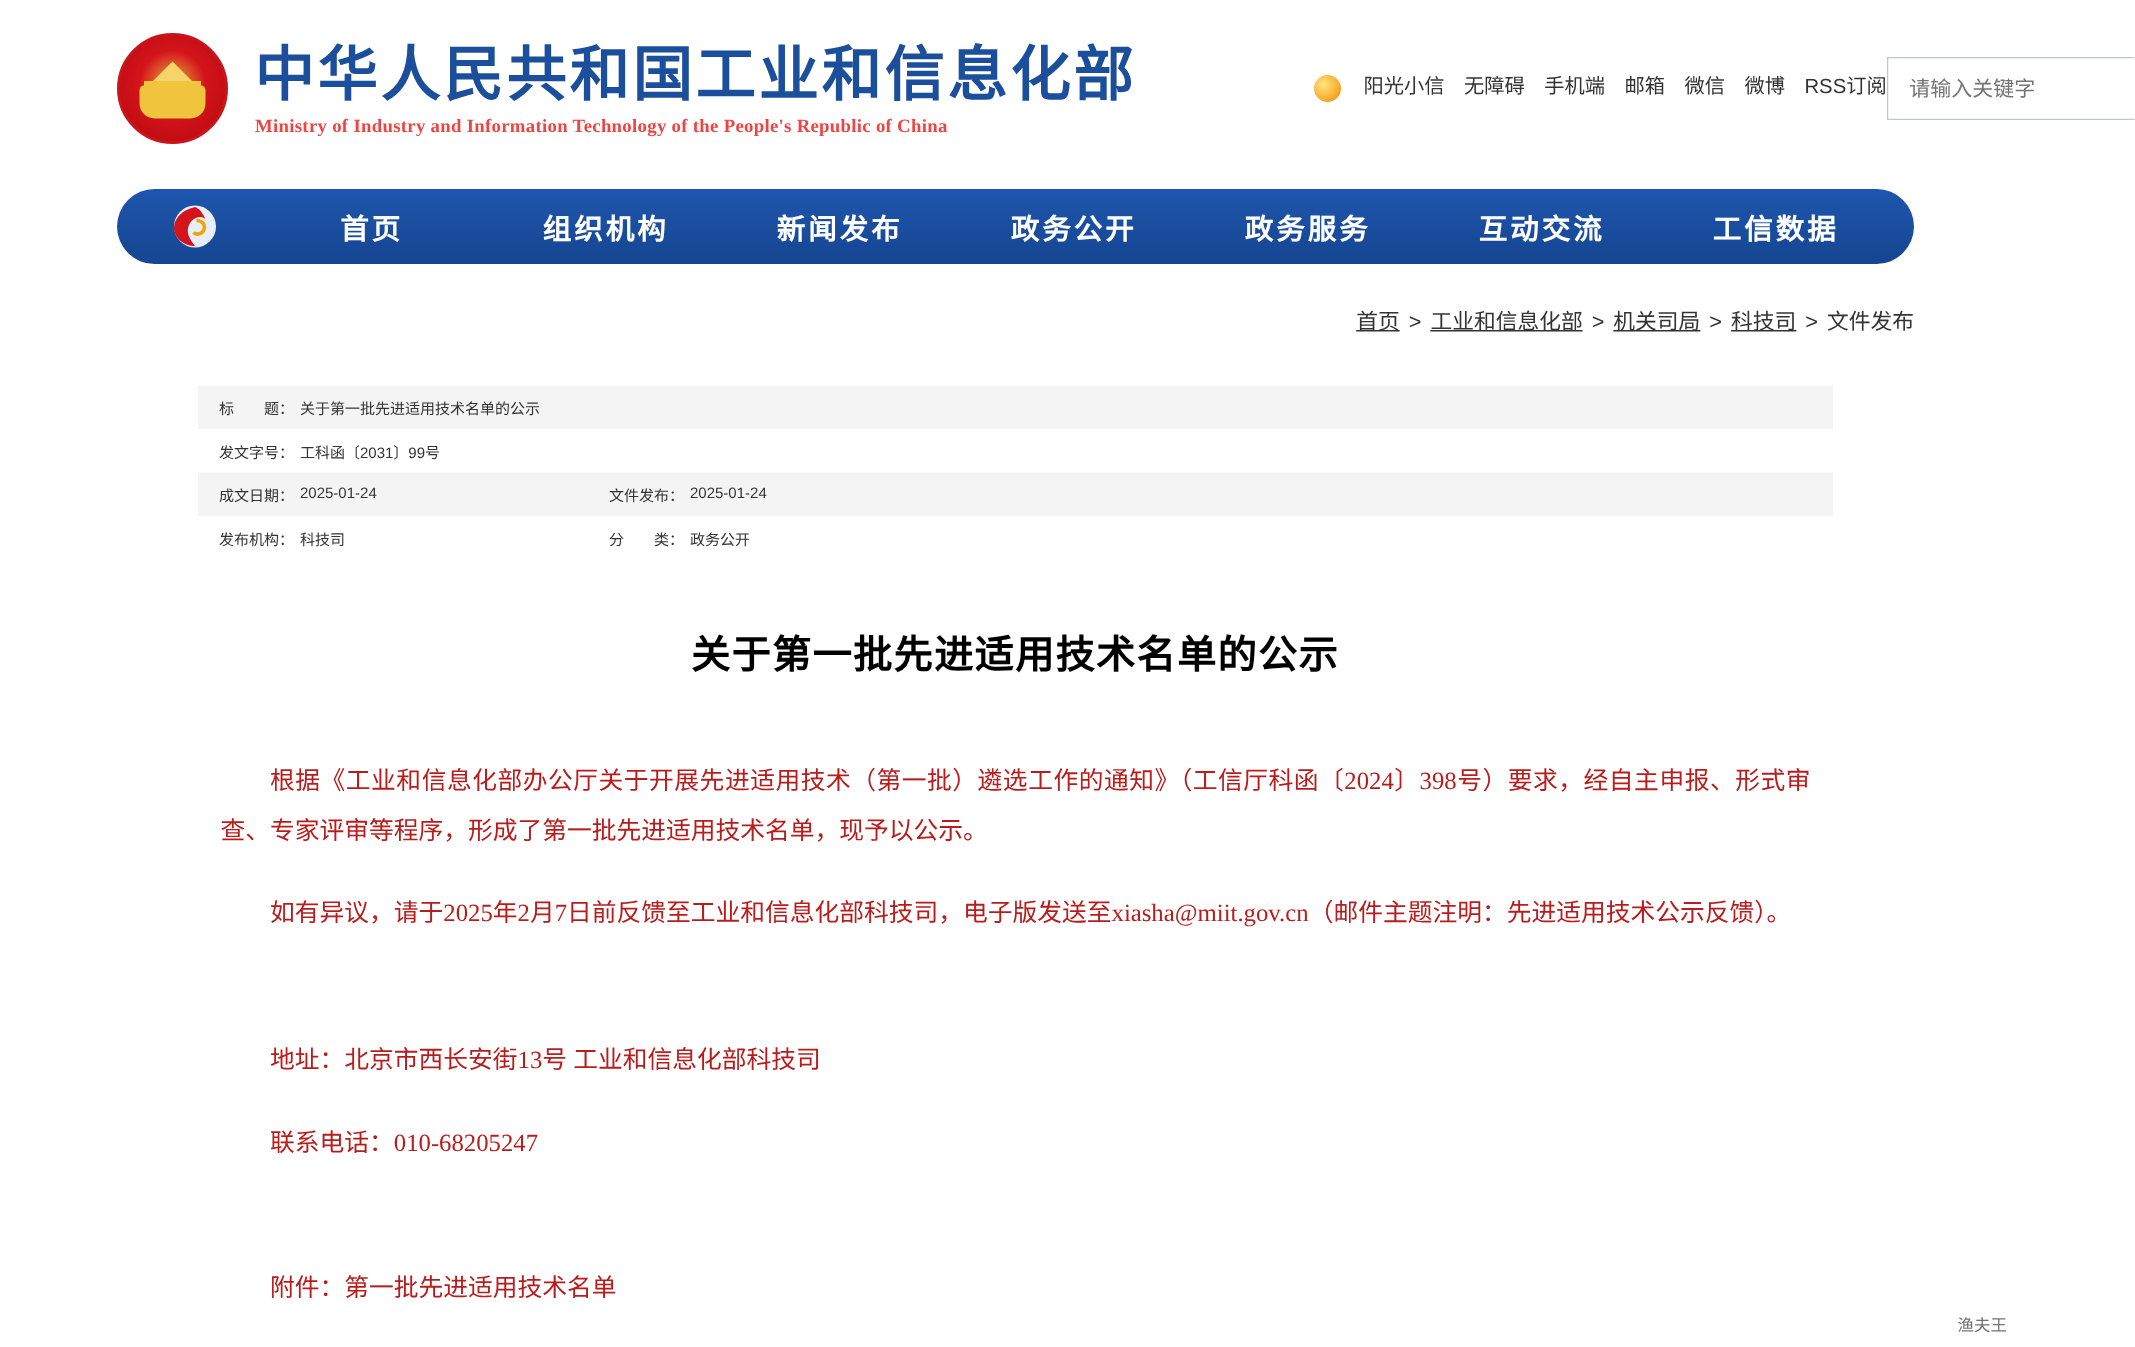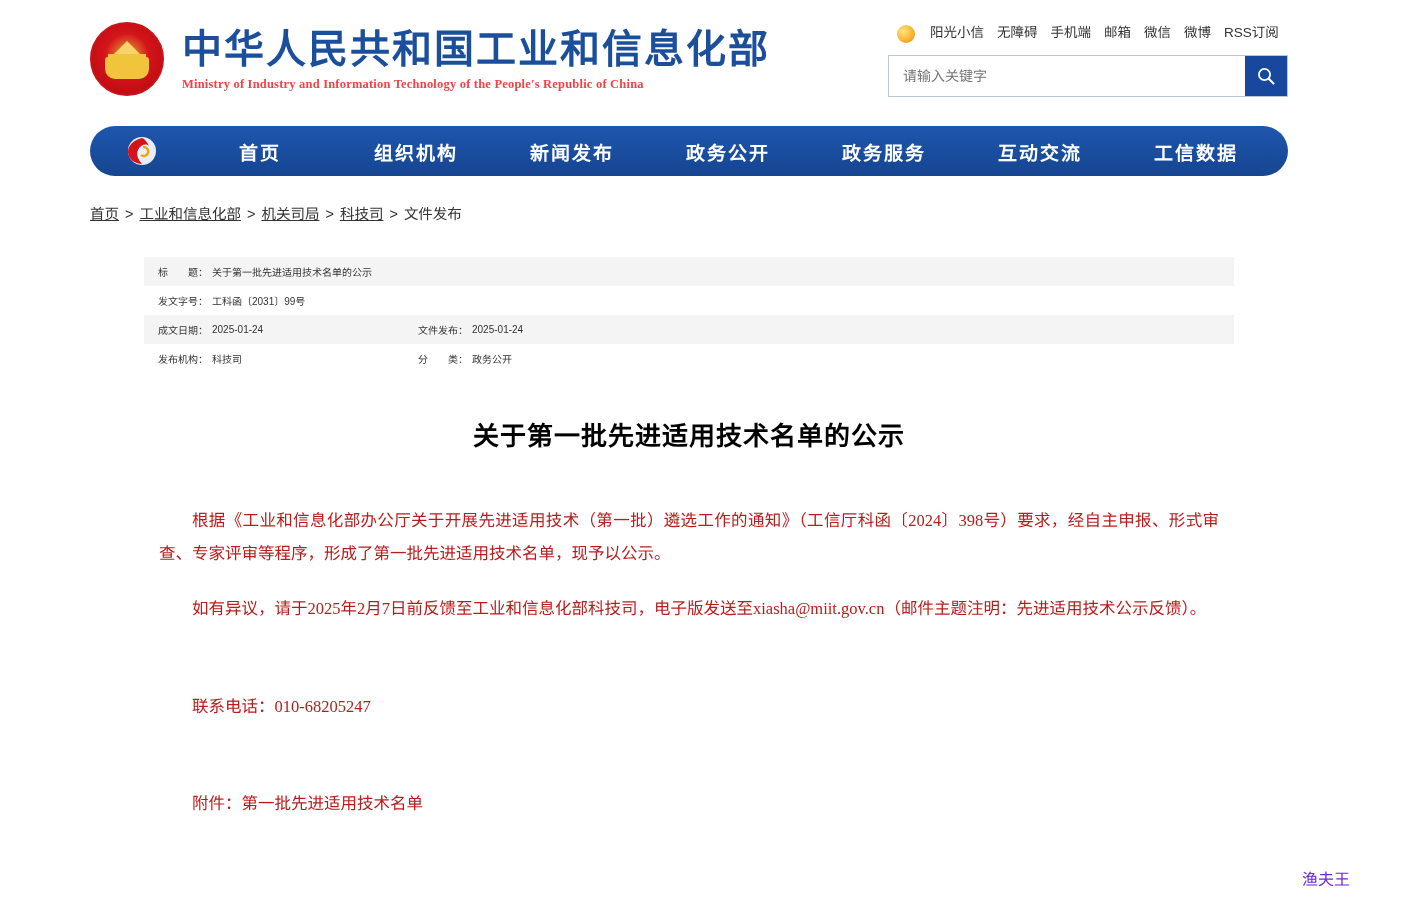--- a/index.html
+++ b/index.html
@@ -4,21 +4,21 @@
 <style>
   * { box-sizing: border-box; }
   html, body {
     margin: 0; padding: 0;
     width: 1423px; height: 898px;
     background: #ffffff;
     font-family: "Liberation Sans", "DejaVu Sans", sans-serif;
     color: #222;
     overflow: hidden;
   }
-  .page { position: relative; width: 1354px; height: 898px; background: #fff; margin-left: 12px; }
+  .page { position: relative; width: 1354px; height: 898px; background: #fff; }
 
   
   .header {
     position: relative;
     height: 118px;
     padding: 0 78px;
     display: flex;
     align-items: center;
     justify-content: space-between;
   }
@@ -51,21 +51,21 @@
     font-family: "Liberation Serif", "DejaVu Serif", serif;
     font-size: 40px; font-weight: 700; color: #1b4f9c; letter-spacing: 2px;
     line-height: 1.15;
   }
   .brand-en {
     font-size: 12.5px; color: #ef4444; letter-spacing: 0.2px; margin-top: 4px;
     font-family: "Liberation Serif", "DejaVu Serif", serif;
     font-weight: 600;
   }
 
-  .header-right { width: 400px; display: flex; flex-direction: column; align-items: center; }
+  .header-right { width: 400px; display: flex; align-items: flex-end; }
   .toplinks {
     display: flex; align-items: center; gap: 13px;
     font-size: 13.5px; color: #333; margin-bottom: 14px; white-space: nowrap;
   }
   .toplinks a { color: #333; text-decoration: none; }
   .sun-icon {
     width: 18px; height: 18px; border-radius: 50%;
     background: radial-gradient(circle at 35% 35%, #ffe680 0%, #f5a623 70%, #e08b00 100%);
     display: inline-block; margin-right: 2px;
     position: relative; top: 3px;
@@ -103,21 +103,21 @@
   .nav-item {
     flex: 1; text-align: center; color: #fff;
     font-size: 19px; font-weight: 700; letter-spacing: 2px;
     font-family: "Liberation Sans", sans-serif;
     cursor: pointer;
   }
 
   
   .breadcrumb {
     margin: 26px 78px 0 78px;
-    font-size: 14.5px; color: #333;
+    font-size: 14.5px; color: #333; text-align: right;
   }
   .breadcrumb a { color: #333; text-decoration: underline; }
   .breadcrumb .sep { margin: 0 6px; color: #333; }
   .breadcrumb .cur { text-decoration: none; }
 
   
   .meta {
     margin: 34px auto 0 auto;
     width: 1090px;
     font-size: 10px;
@@ -143,21 +143,21 @@
     width: 1060px; margin: 52px auto 0 auto;
     font-family: "Liberation Serif", "DejaVu Serif", serif;
     font-size: 16.5px; color: #b91c1c; line-height: 2.0;
   }
   .para { text-indent: 2em; margin-bottom: 22px; text-align: justify; }
   .para.nogap { margin-bottom: 0; }
   .spacer { height: 26px; }
 
   .watermark {
     position: absolute; right: 16px; bottom: 8px;
-    font-size: 16px; color: #6d28d9;
+    font-size: 11px; color: #737373;
   }
 </style>
 </head>
 <body>
 
 <div class="page">
 
   <div class="header">
     <div class="brand">
       <div class="emblem"></div>
@@ -243,19 +243,20 @@
       </span>
     </div>
   </div>
 
   <div class="doc-title">关于第一批先进适用技术名单的公示</div>
 
   <div class="body-wrap">
     <p class="para">根据《工业和信息化部办公厅关于开展先进适用技术（第一批）遴选工作的通知》（工信厅科函〔2024〕398号）要求，经自主申报、形式审查、专家评审等程序，形成了第一批先进适用技术名单，现予以公示。</p>
     <p class="para">如有异议，请于2025年2月7日前反馈至工业和信息化部科技司，电子版发送至xiasha@miit.gov.cn（邮件主题注明：先进适用技术公示反馈）。</p>
     <div class="spacer"></div>
+    <p class="para">地址：北京市西长安街13号 工业和信息化部科技司</p>
     <p class="para">联系电话：010-68205247</p>
     <div class="spacer"></div>
     <p class="para nogap">附件：第一批先进适用技术名单</p>
   </div>
 
   <div class="watermark">渔夫王</div>
 </div>
 
 </body></html>

